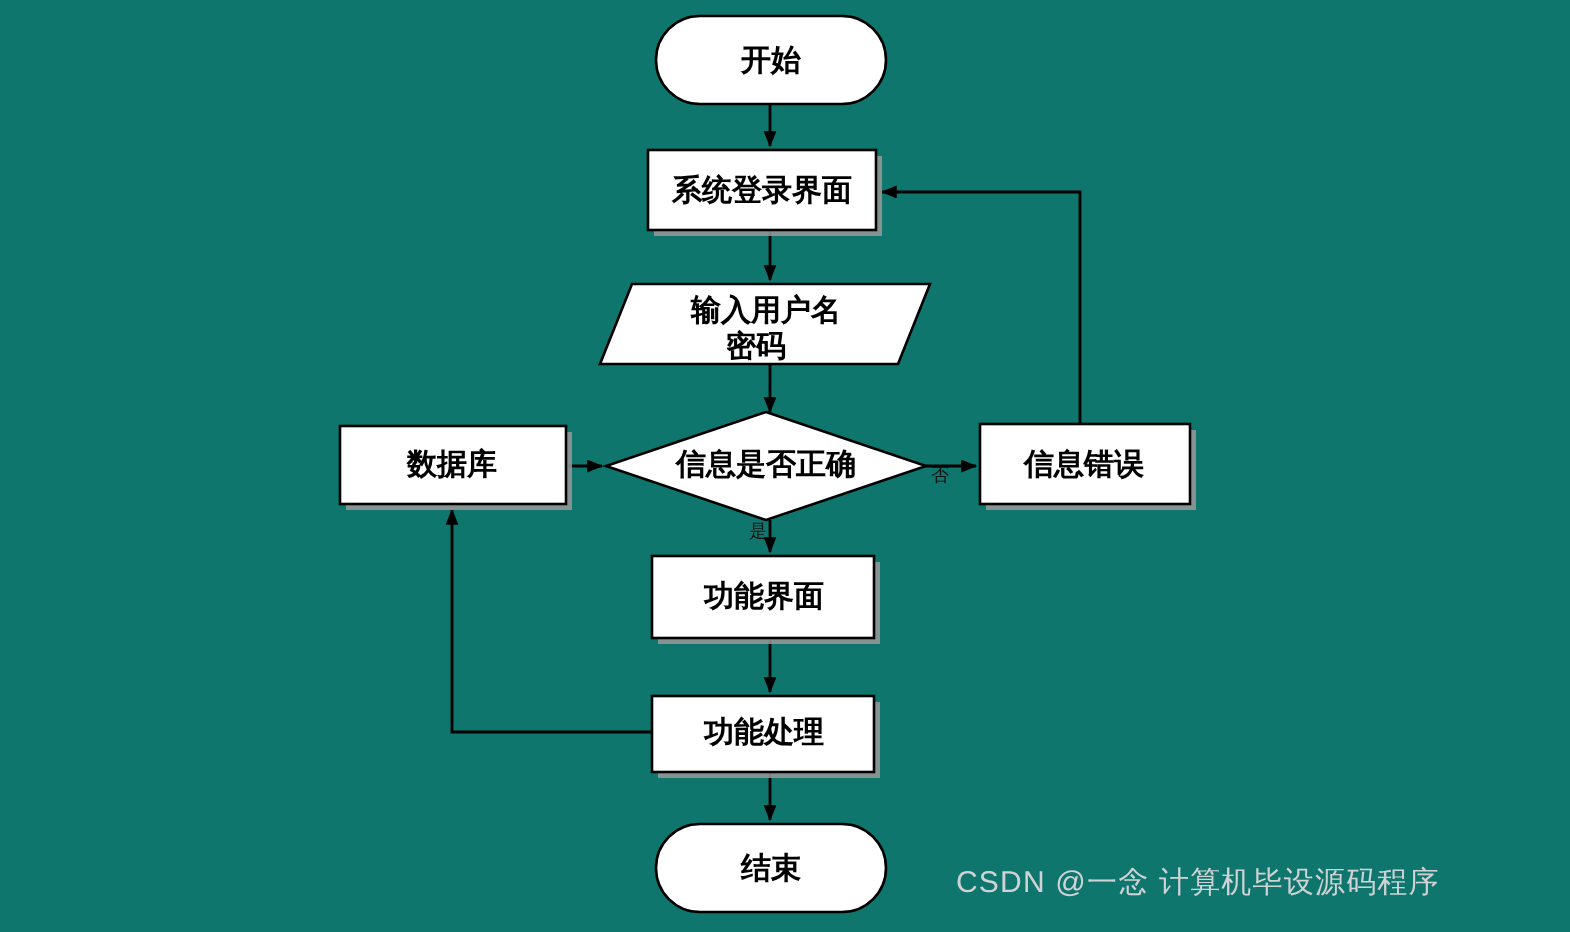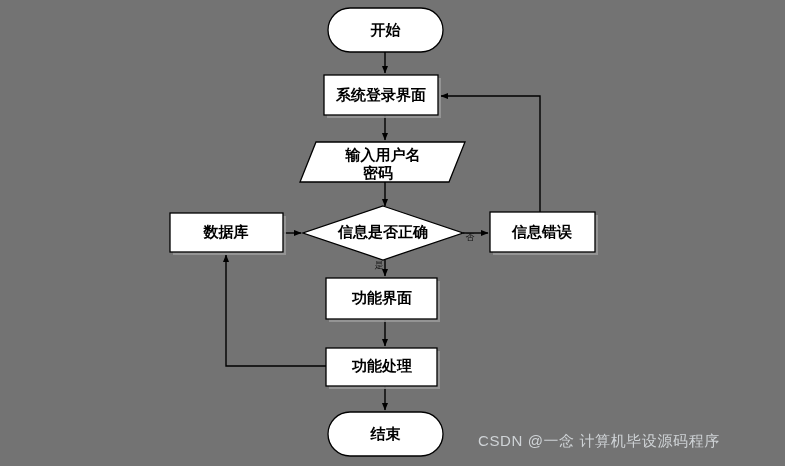--- a/index.html
+++ b/index.html
@@ -7,21 +7,21 @@
     padding: 0;
     background: #ffffff;
   }
   body {
     font-family: "Liberation Sans", "DejaVu Sans", sans-serif;
   }
   #canvas {
     position: relative;
     width: 785px;
     height: 466px;
-    background: #737373;
+    background: #0f766e;
     overflow: hidden;
   }
   #flow-svg {
     position: absolute;
     left: 0;
     top: 0;
     width: 785px;
     height: 466px;
   }
   .node-label {

